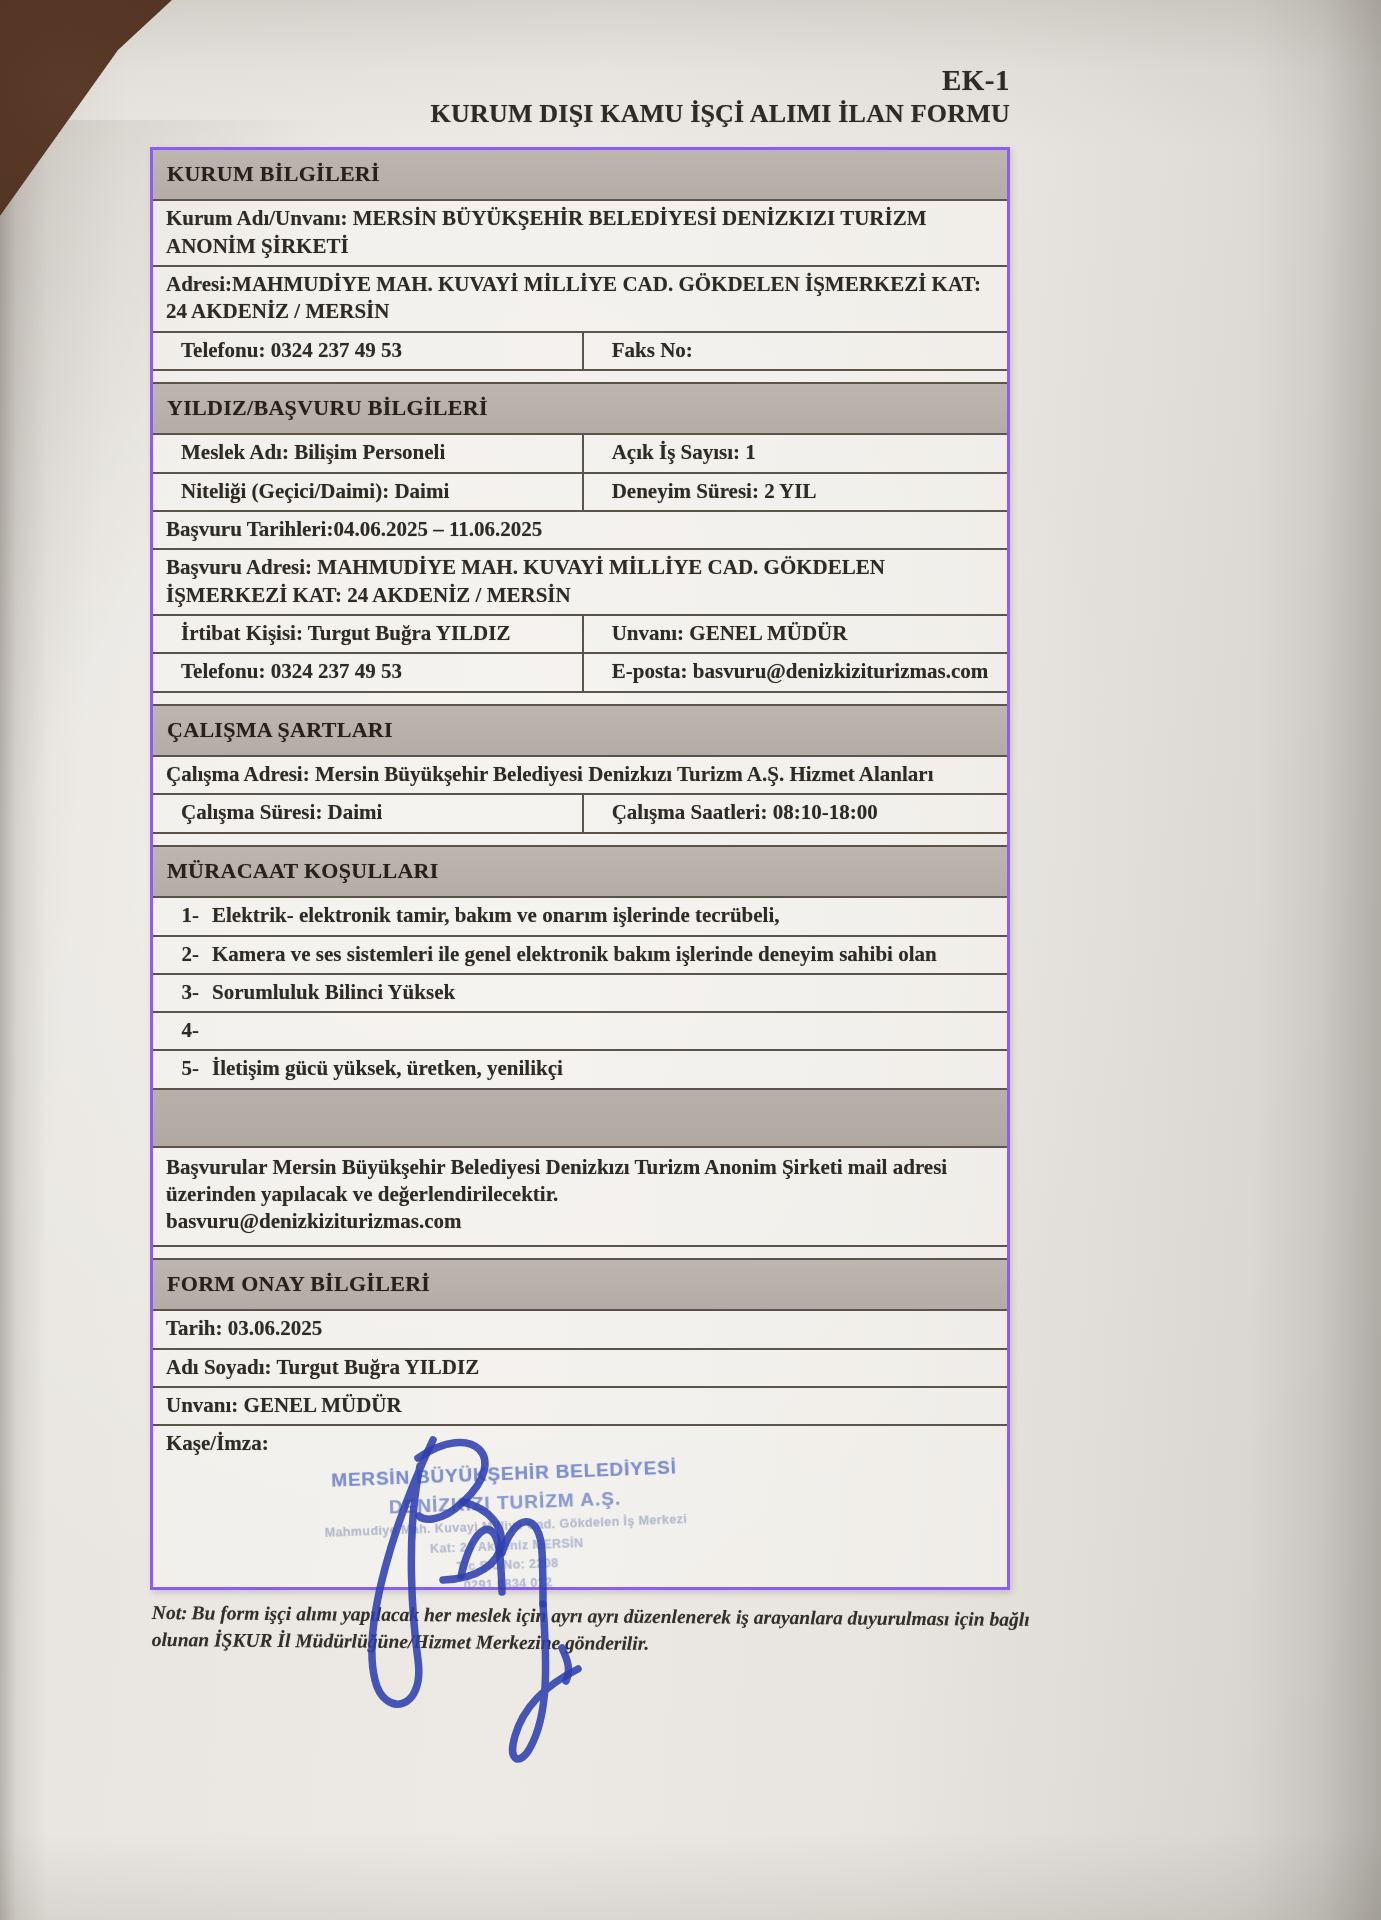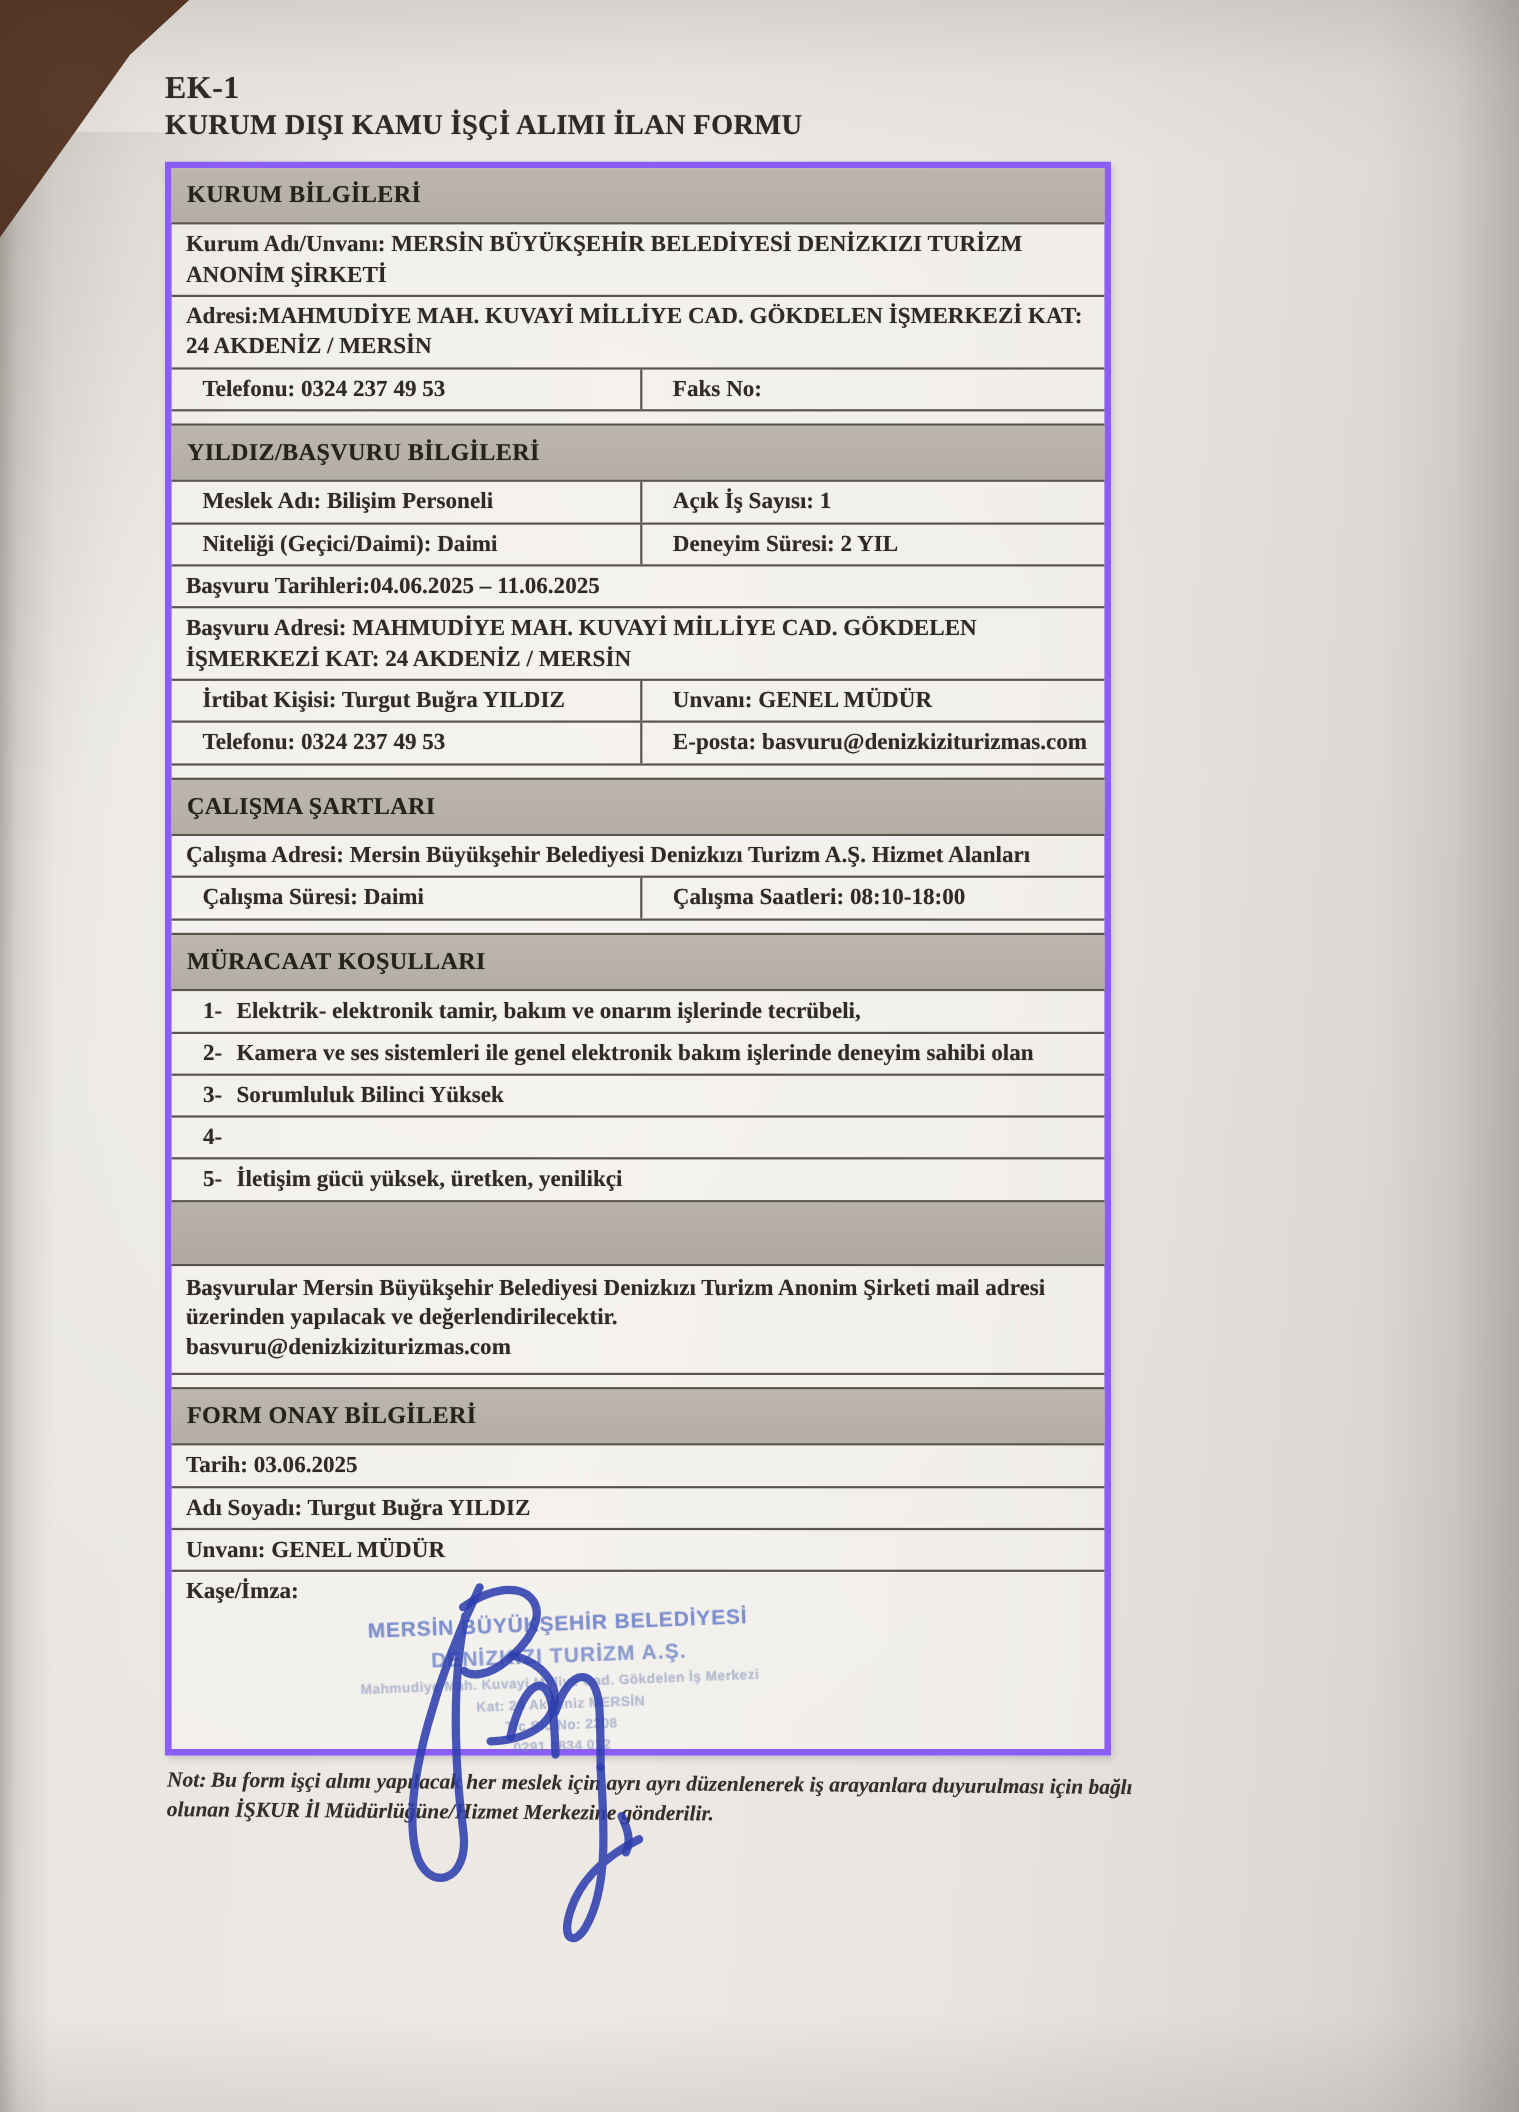--- a/index.html
+++ b/index.html
@@ -25,25 +25,25 @@
       linear-gradient(270deg, rgba(70,62,55,0.24) 0px, rgba(70,62,55,0.07) 60px, rgba(70,62,55,0) 130px),
       linear-gradient(0deg, rgba(90,82,72,0.12) 0px, rgba(90,82,72,0) 90px);
   }
   .paper::after{ 
     content:"";position:absolute;left:0;top:120px;width:420px;height:760px;pointer-events:none;
     background:linear-gradient(115deg, rgba(105,95,85,0.16) 0%, rgba(105,95,85,0) 45%);
   }
 
   
   .form{position:absolute;left:150px;top:62px;width:860px;color:#2e2a24;}
-  .doc-head{text-align:left;line-height:1.25;margin-bottom:16px;text-shadow:0 0 1px rgba(45,40,33,.45);}
+  .doc-head{text-align:right;line-height:1.25;margin-bottom:16px;text-shadow:0 0 1px rgba(45,40,33,.45);}
   .doc-tag{font-size:29px;font-weight:bold;letter-spacing:.5px;}
   .doc-title{font-size:26px;font-weight:bold;letter-spacing:.2px;}
 
-  .tbl{border:6px solid #8b5cf6;background:rgba(248,246,242,0.55);box-shadow:2px 3px 6px rgba(60,52,44,0.18);}
+  .tbl{border:3px solid #8b5cf6;background:rgba(248,246,242,0.55);box-shadow:2px 3px 6px rgba(60,52,44,0.18);}
   .row{border-top:2px solid #5a544b;padding:4px 10px 5px 13px;font-size:21px;font-weight:bold;
        line-height:1.3;text-shadow:0 0 1px rgba(45,40,33,.35);}
   .row:first-child{border-top:none;}
   .band{background:linear-gradient(180deg,#bcb6af 0%,#b3ada5 100%);padding:10px 10px 11px 14px;
         font-size:22px;letter-spacing:.3px;color:#272219;}
   .spacer{height:11px;padding:0;}
   .grayfill{height:56px;padding:0;background:linear-gradient(180deg,#b7b1a9,#afa9a1);}
   .split{display:flex;padding:0;}
   .split .cell{padding:4px 10px 5px 28px;box-sizing:border-box;}
   .split .c-left{flex:0 0 50.2%;}

